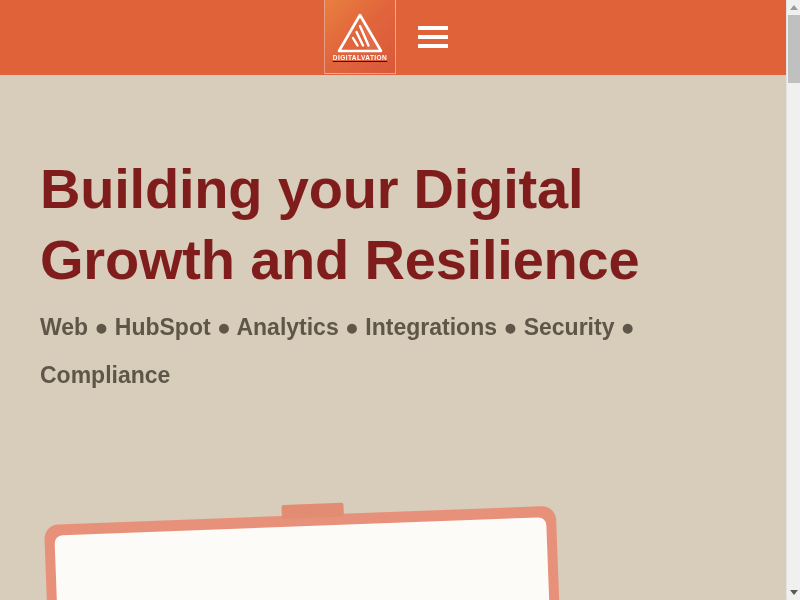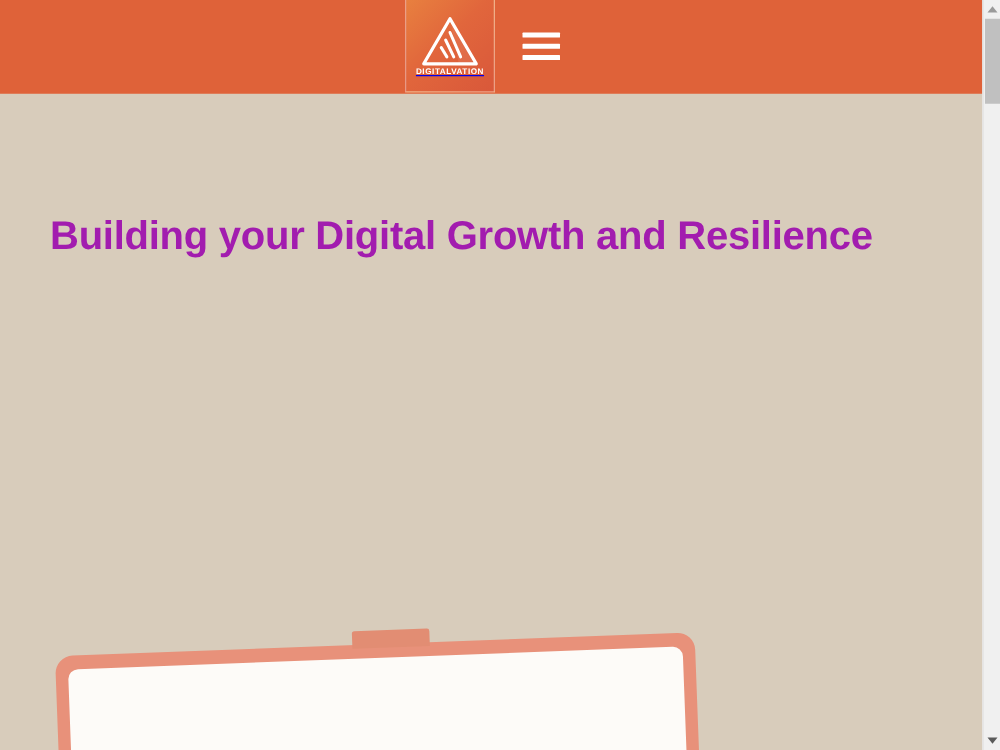--- a/index.html
+++ b/index.html
@@ -100,24 +100,24 @@
   }
 
   
   .hero {
     position: relative;
     padding: 0 40px;
   }
 
   .hero-title {
     margin-top: 78px;
-    font-size: 32px;
+    font-size: 56px;
     line-height: 71px;
     font-weight: bold;
-    color: #a21caf;
+    color: #7f1d1d;
     letter-spacing: -0.2px;
     max-width: 710px;
     font-family: "Liberation Sans", sans-serif;
   }
 
   .hero-subtitle {
     margin-top: 8px;
     font-size: 23px;
     line-height: 48px;
     font-weight: bold;
@@ -248,20 +248,21 @@
       <div class="menu-toggle" role="button">
         <span class="bar"></span>
         <span class="bar"></span>
         <span class="bar"></span>
       </div>
 
     </header>
 
     <section class="hero">
       <h1 class="hero-title">Building your Digital Growth and Resilience</h1>
+      <p class="hero-subtitle">Web ● HubSpot ● Analytics ● Integrations ● Security ● Compliance</p>
     </section>
 
     <div class="hero-graphic">
       <div class="laptop">
         <div class="laptop-frame">
           <div class="laptop-notch"></div>
           <div class="laptop-screen"></div>
         </div>
       </div>
     </div>

